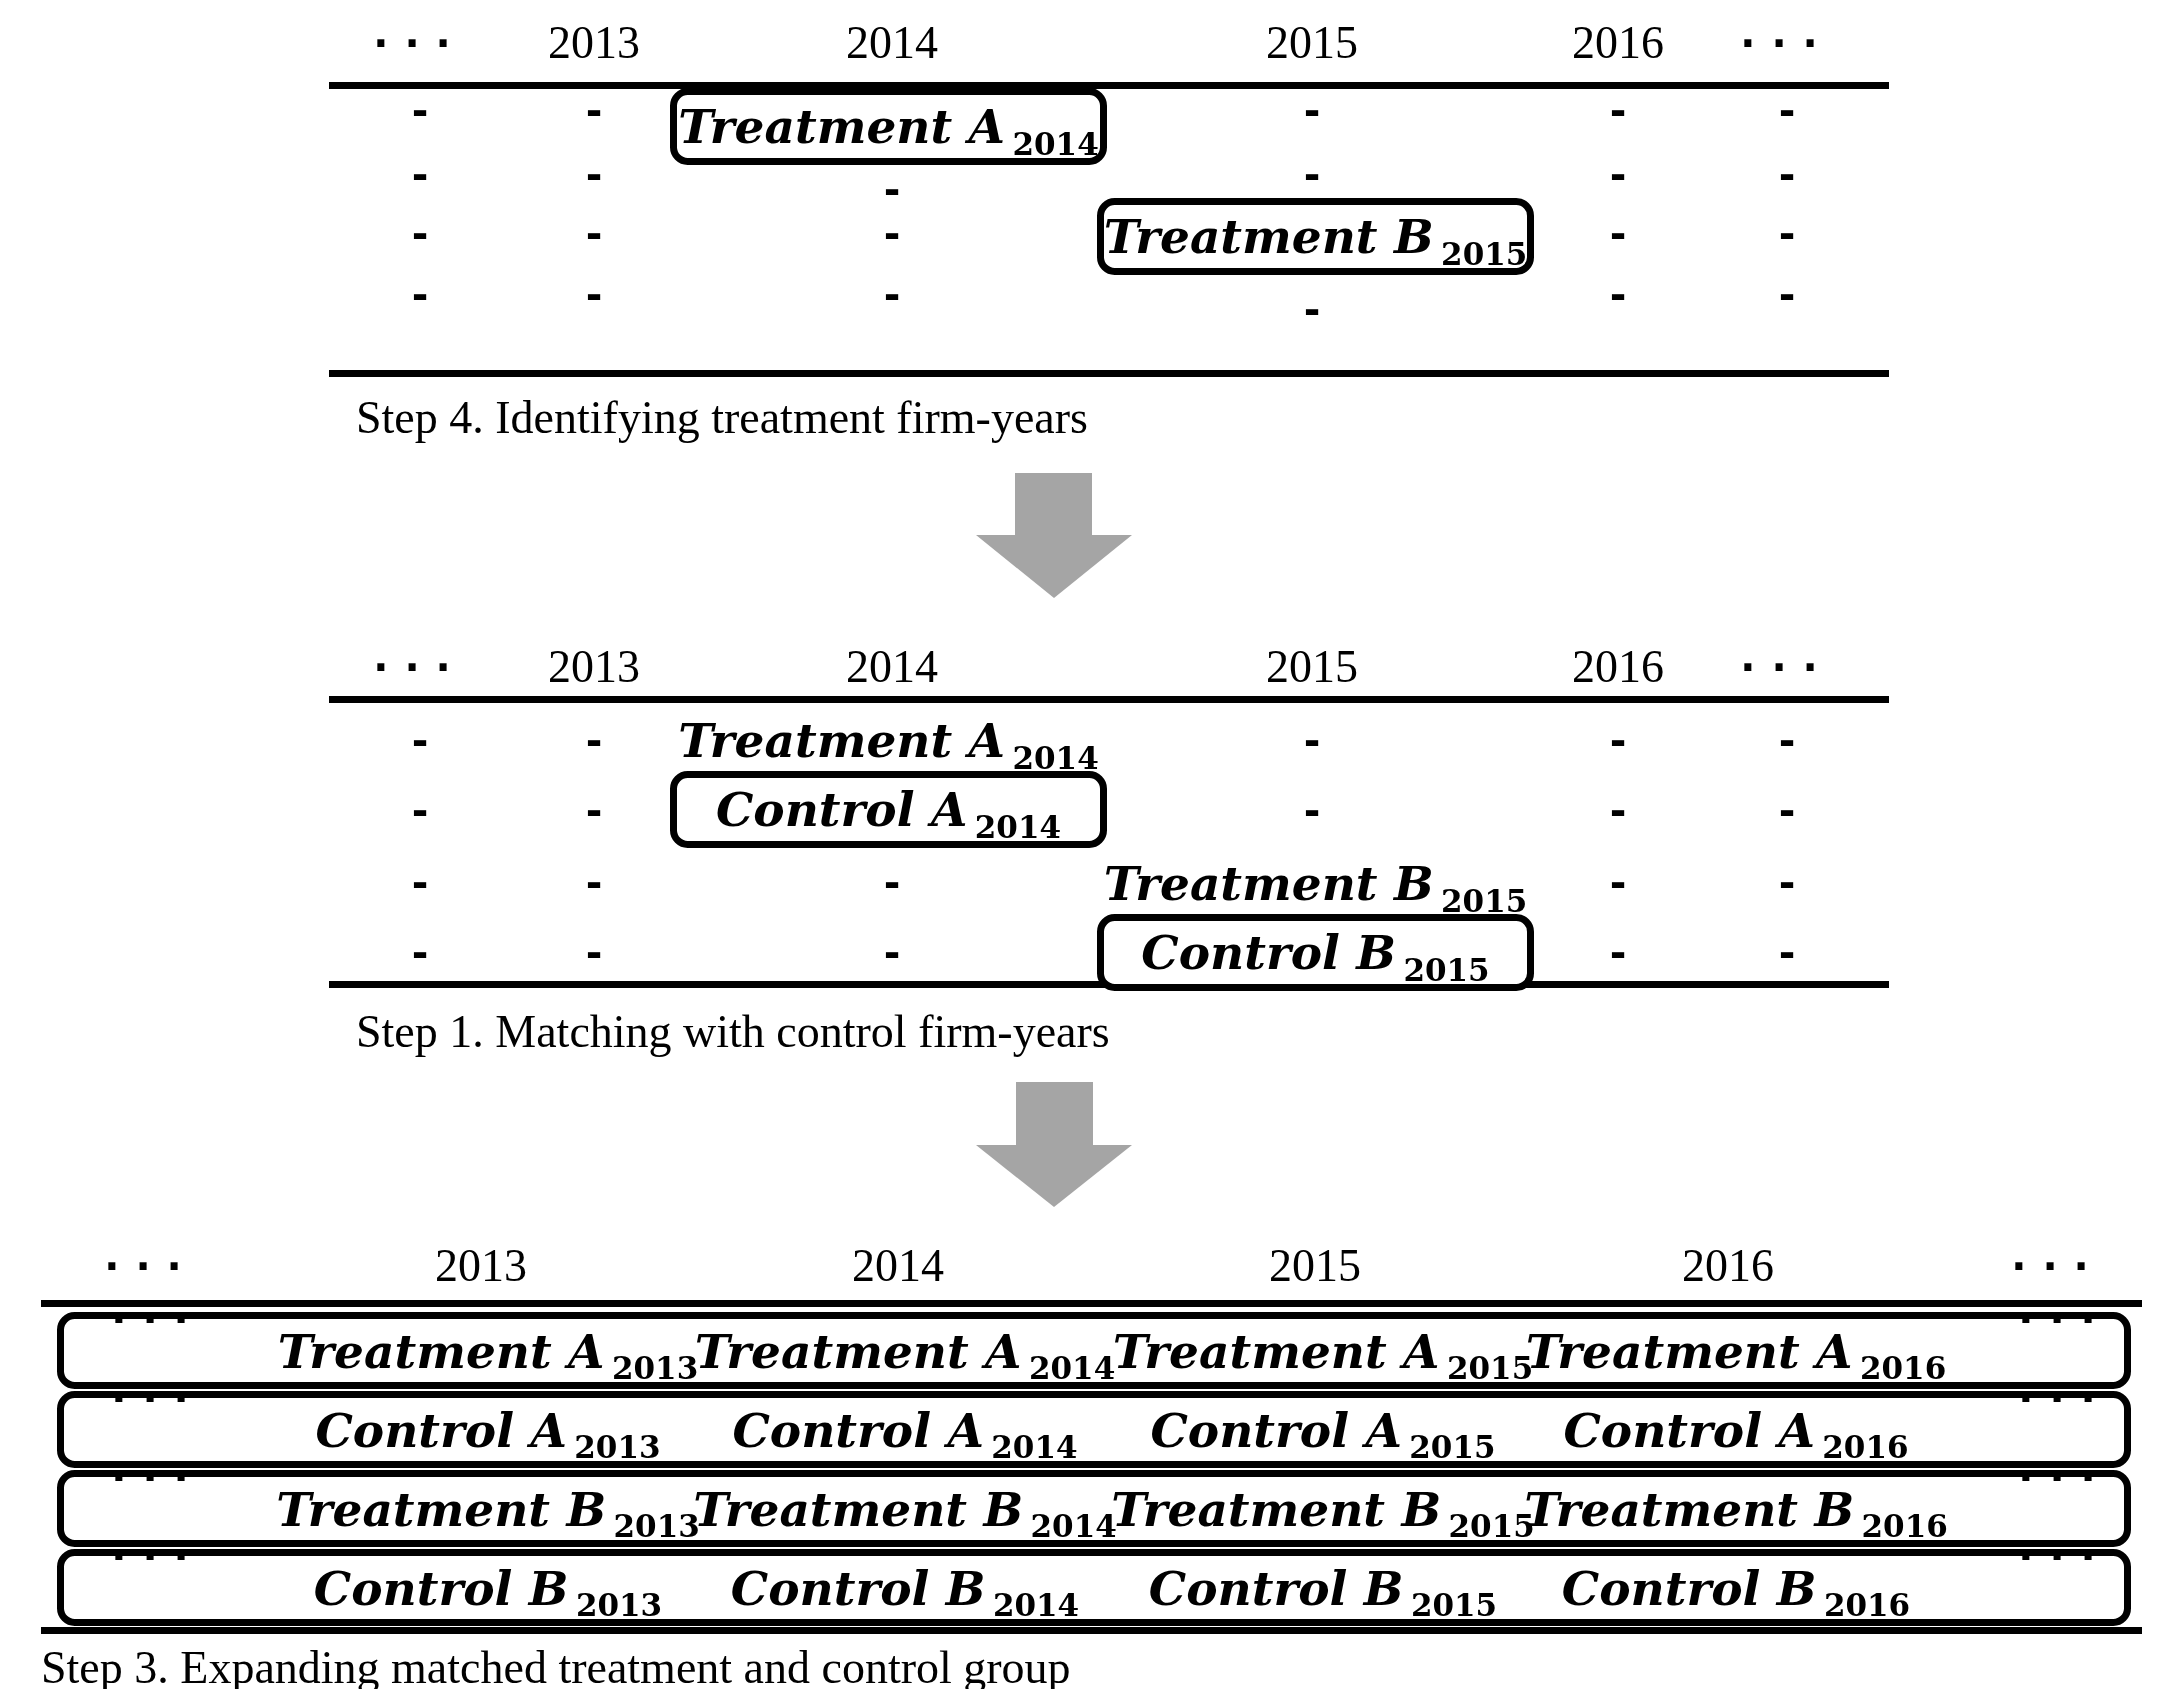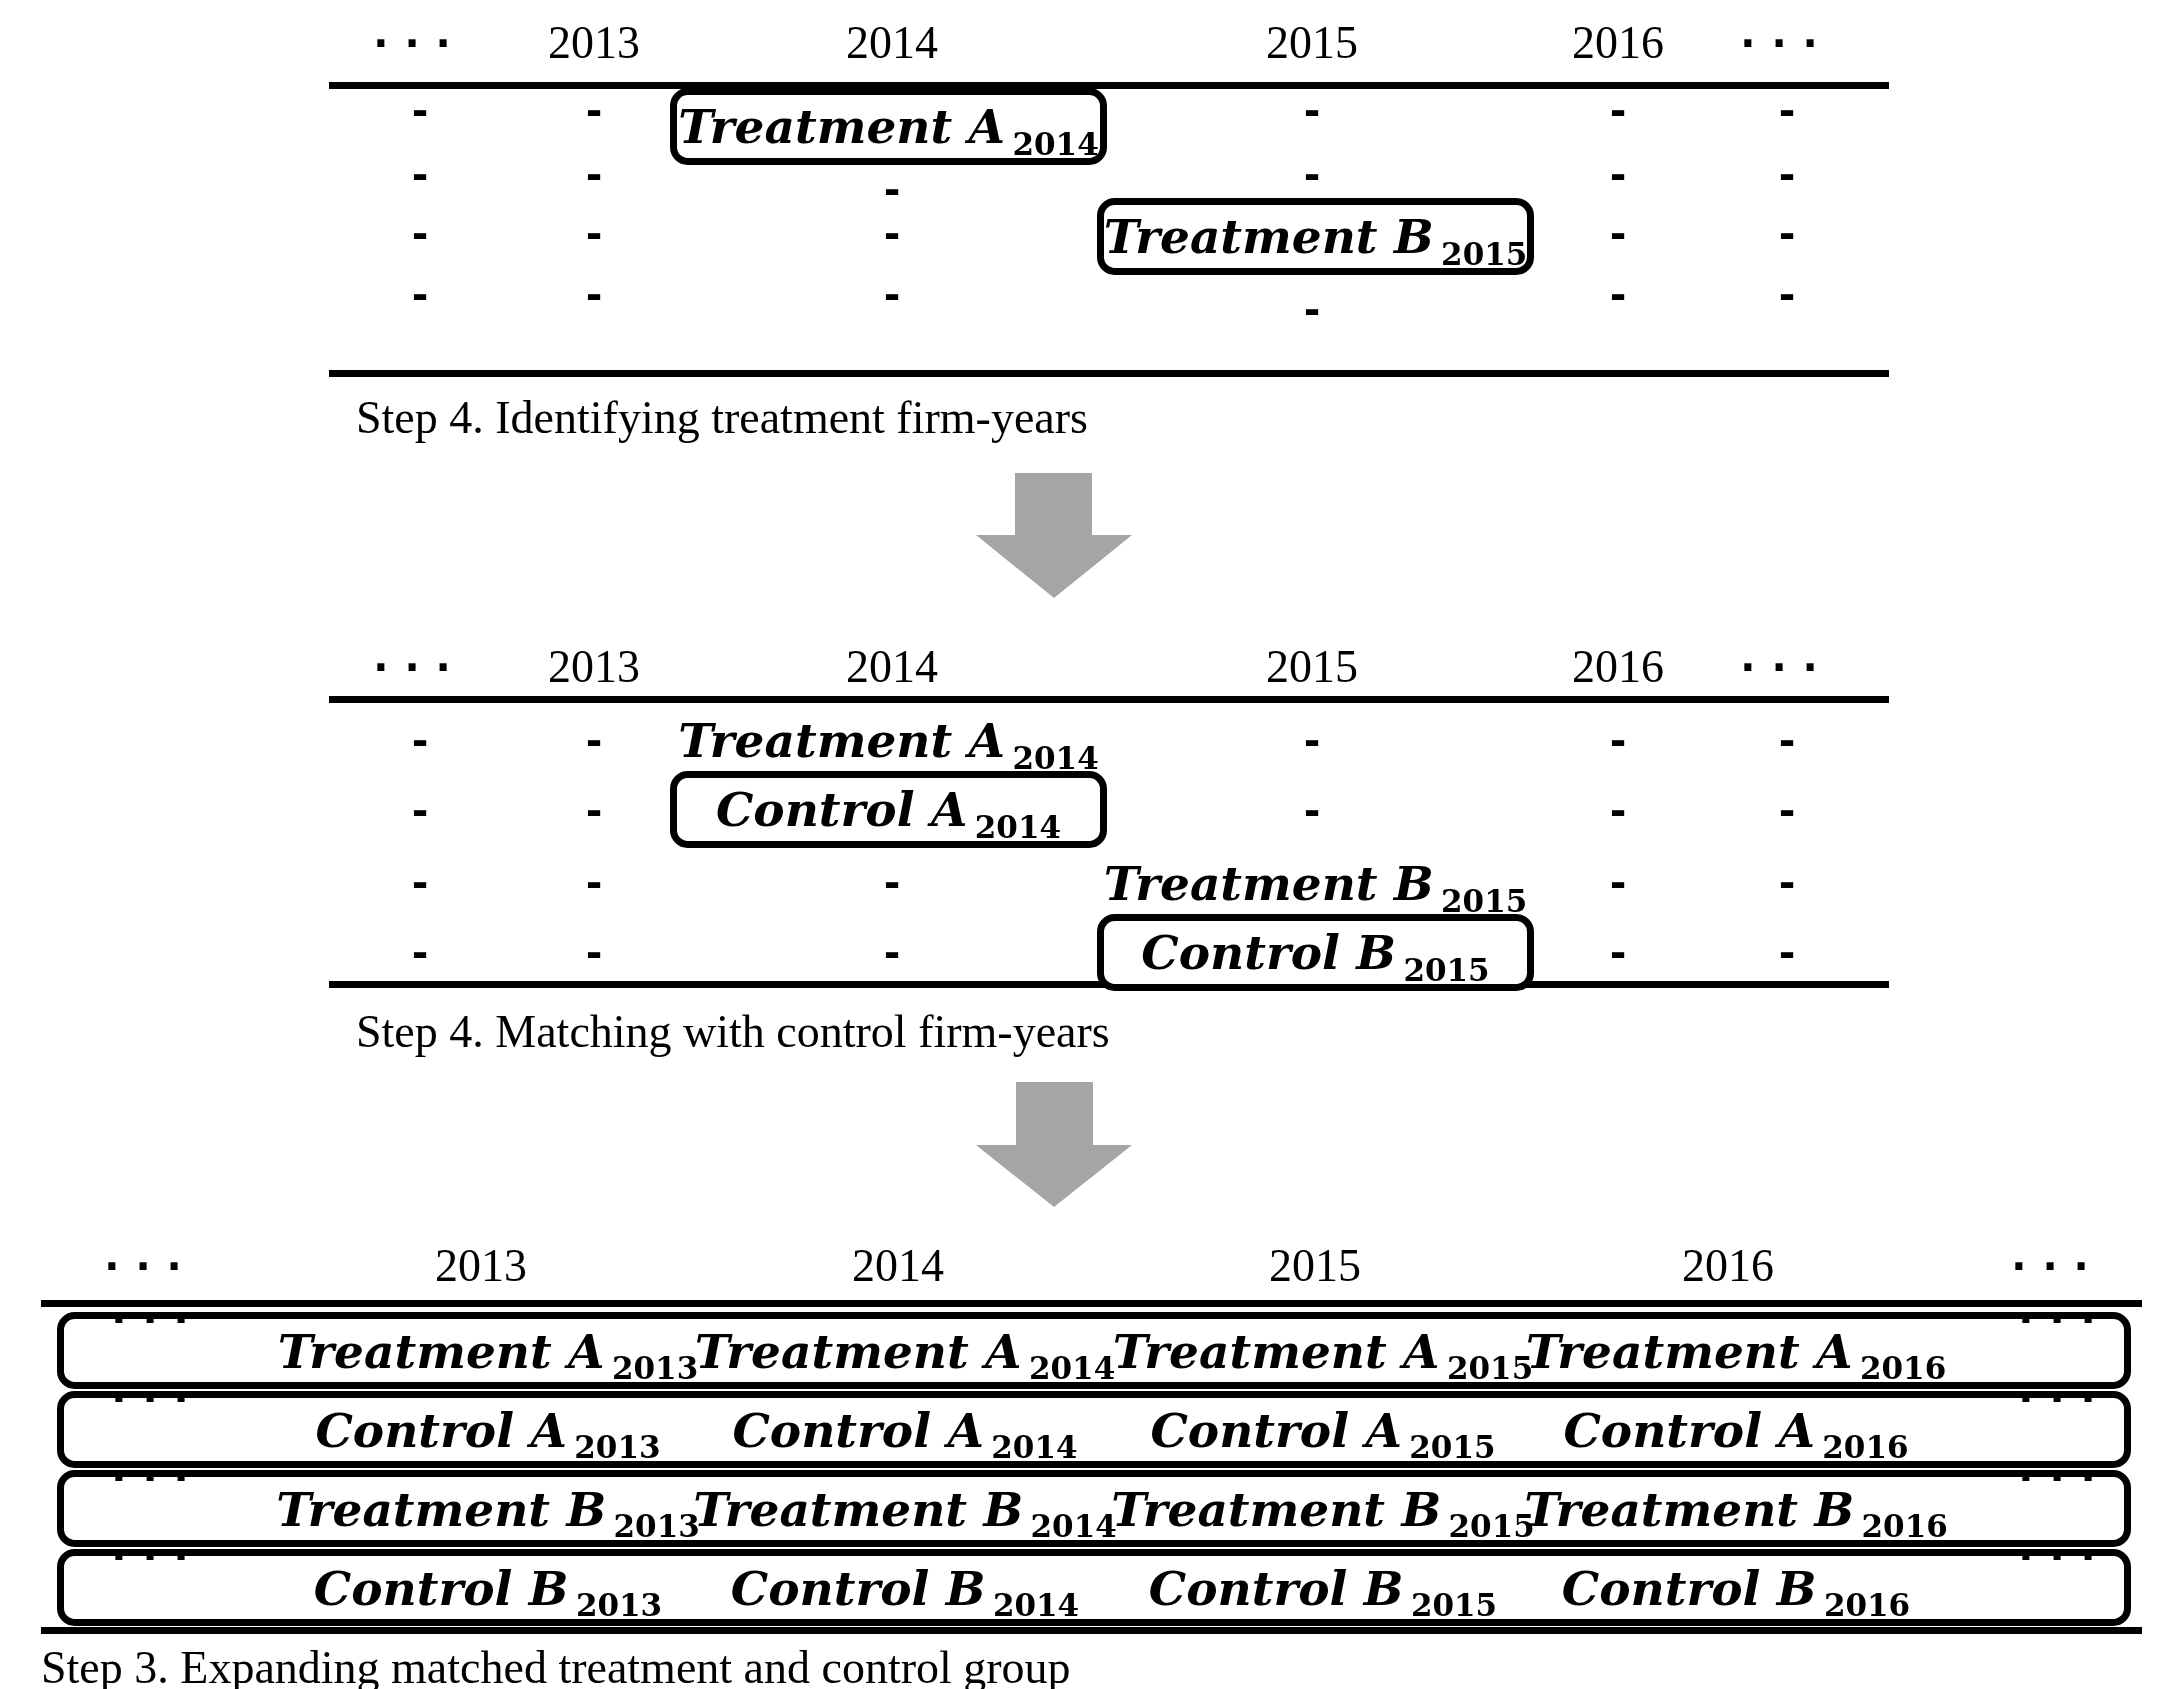--- a/index.html
+++ b/index.html
@@ -149,21 +149,21 @@
 
     <div class="cell box" style="left:670px;top:771px;width:437px;height:77px">
       <span class="lbl">Control A</span>
       <span class="sub">2014</span>
     </div>
     <div class="cell box" style="left:1097px;top:914px;width:437px;height:77px">
       <span class="lbl">Control B</span>
       <span class="sub">2015</span>
     </div>
 
-    <div class="caption" style="left:356px;top:1007px">Step 4. Matching with control firm-years</div>
+    <div class="caption" style="left:356px;top:1007px">Step 1. Matching with control firm-years</div>
   </div>
 
   <div>
     <div class="arrow-stem" style="left:1016px;top:1082px;height:65px;background:#a5a5a5"></div>
     <div class="arrow-head" style="left:976px;top:1145px;border-top:62px solid #a5a5a5"></div>
   </div>
 
   <div>
     <span class="e" style="left:151px;top:1266px">···</span>
     <span class="year" style="left:481px;top:1266px">2013</span>

